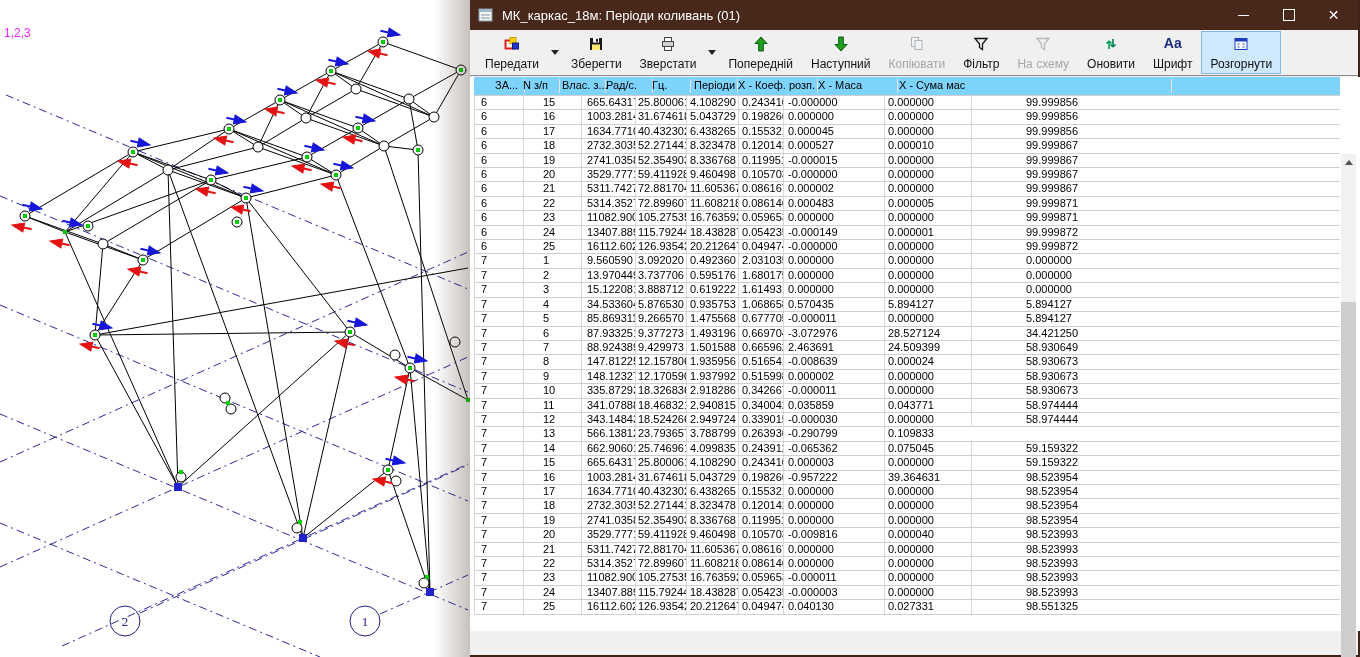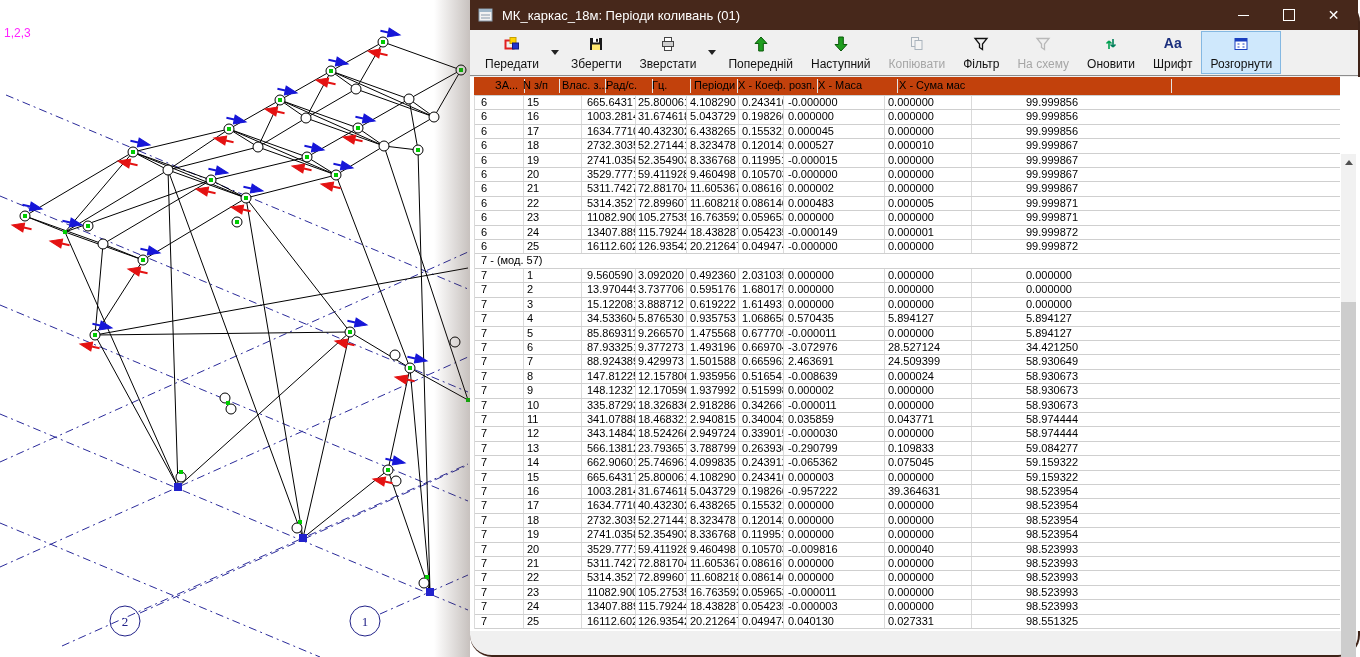--- a/index.html
+++ b/index.html
@@ -7,21 +7,21 @@
           font-family:"Liberation Sans",sans-serif;background:#ffffff;}
 
   
   #model-view{position:absolute;left:0;top:0;width:470px;height:657px;background:#ffffff;}
   #corner-label{position:absolute;left:4px;top:26px;color:#ff22ff;font-size:12px;}
   #edge-shadow{position:absolute;left:434px;top:0;width:36px;height:657px;
                background:linear-gradient(to right,rgba(0,0,0,0),rgba(70,50,40,0.30));}
 
   
   #win{position:absolute;left:470px;top:0;width:890px;height:657px;background:#f0f0f0;
-       border-right:2px solid #3f2318;border-bottom:2px solid #3f2318;box-sizing:border-box;border-radius:22px;}
+       border-right:2px solid #3f2318;border-bottom:2px solid #3f2318;box-sizing:border-box;}
   #titlebar{position:absolute;left:0;top:0;width:100%;height:30px;background:#47281b;
             display:flex;align-items:center;}
   #title-icon{margin-left:8px;width:16px;height:16px;flex:none;}
   #title-text{color:#ffffff;font-size:13px;margin-left:8px;white-space:nowrap;}
   .caption-btns{position:absolute;right:2px;top:0;height:30px;display:flex;}
   .cap-btn{width:45px;height:30px;display:flex;align-items:center;justify-content:center;color:#fff;}
   .glyph-min{width:11px;height:1px;background:#fff;}
   .glyph-max{width:10px;height:10px;border:1px solid #fff;}
   .glyph-close{font-size:14px;line-height:14px;}
 
@@ -34,29 +34,29 @@
   .tbtn .lbl{font-size:12px;color:#111;margin-top:1px;white-space:nowrap;}
   .tbtn.disabled .lbl{color:#a6a6a6;}
   .tbtn.active{background:#cfe8fc;border:1px solid #84b8e2;}
   .ddwrap{display:flex;align-items:center;padding:0 3px;}
   .dd{width:0;height:0;border-left:4px solid transparent;border-right:4px solid transparent;
       border-top:5px solid #222;}
   .aa-glyph{font-size:14px;font-weight:bold;color:#1b2f7d;line-height:14px;}
 
   
   #table-area{position:absolute;left:0;top:77px;width:890px;height:554px;background:#ffffff;}
-  #thead{position:absolute;left:4px;top:0;right:20px;height:18px;background:#c2410c;}
+  #thead{position:absolute;left:4px;top:0;right:20px;height:18px;background:#7dd3fc;}
   .hsep{position:absolute;top:2px;width:1px;height:14px;background:#e3e3e3;}
   .hlabel{position:absolute;top:2px;font-size:11px;color:#000;white-space:nowrap;}
   #rows{position:absolute;left:4px;top:18px;right:20px;border-left:1px solid #dadada;border-top:1px solid #cfcfcf;}
   .trow{display:flex;height:14.42px;border-bottom:1px solid #cfcfcf;box-sizing:border-box;background:#fff;}
   .cell{font-size:11px;line-height:13px;color:#000;overflow:hidden;white-space:nowrap;
         box-sizing:border-box;border-left:1px solid #dadada;flex:none;}
   .c0{width:48px;border-left:none;padding-left:6px;}
-  .c1{width:58px;padding-left:3px;}
+  .c1{width:58px;padding-left:19px;}
   .c2{width:54px;padding-left:5px;}
   .c3{width:51px;padding-left:2px;}
   .c4{width:52px;padding-left:3px;}
   .c5{width:45px;padding-left:3px;}
   .c6{width:101px;padding-left:4px;}
   .c7{width:87px;padding-left:3px;}
   .c8{flex:1 1 auto;padding-left:54px;border-left:1px solid #dadada;}
   .trow.section .cell{border-left:none;padding-left:6px;width:auto;flex:1;}
 
   
@@ -520,23 +520,20 @@
             <div class="cell c0">6</div>
             <div class="cell c1">25</div>
             <div class="cell c2">16112.6022</div>
             <div class="cell c3">126.935425</div>
             <div class="cell c4">20.212647</div>
             <div class="cell c5">0.049474</div>
             <div class="cell c6">-0.000000</div>
             <div class="cell c7">0.000000</div>
             <div class="cell c8">99.999872</div>
           </div>
-          <div class="trow section">
-            <div class="cell">7 - (мод. 57)</div>
-          </div>
           <div class="trow">
             <div class="cell c0">7</div>
             <div class="cell c1">1</div>
             <div class="cell c2">9.560590</div>
             <div class="cell c3">3.092020</div>
             <div class="cell c4">0.492360</div>
             <div class="cell c5">2.031035</div>
             <div class="cell c6">0.000000</div>
             <div class="cell c7">0.000000</div>
             <div class="cell c8">0.000000</div>
@@ -664,21 +661,20 @@
           </div>
           <div class="trow">
             <div class="cell c0">7</div>
             <div class="cell c1">13</div>
             <div class="cell c2">566.138129</div>
             <div class="cell c3">23.793657</div>
             <div class="cell c4">3.788799</div>
             <div class="cell c5">0.263936</div>
             <div class="cell c6">-0.290799</div>
             <div class="cell c7">0.109833</div>
-            <div class="cell c8">59.084277</div>
           </div>
           <div class="trow">
             <div class="cell c0">7</div>
             <div class="cell c1">14</div>
             <div class="cell c2">662.906017</div>
             <div class="cell c3">25.746961</div>
             <div class="cell c4">4.099835</div>
             <div class="cell c5">0.243912</div>
             <div class="cell c6">-0.065362</div>
             <div class="cell c7">0.075045</div>

